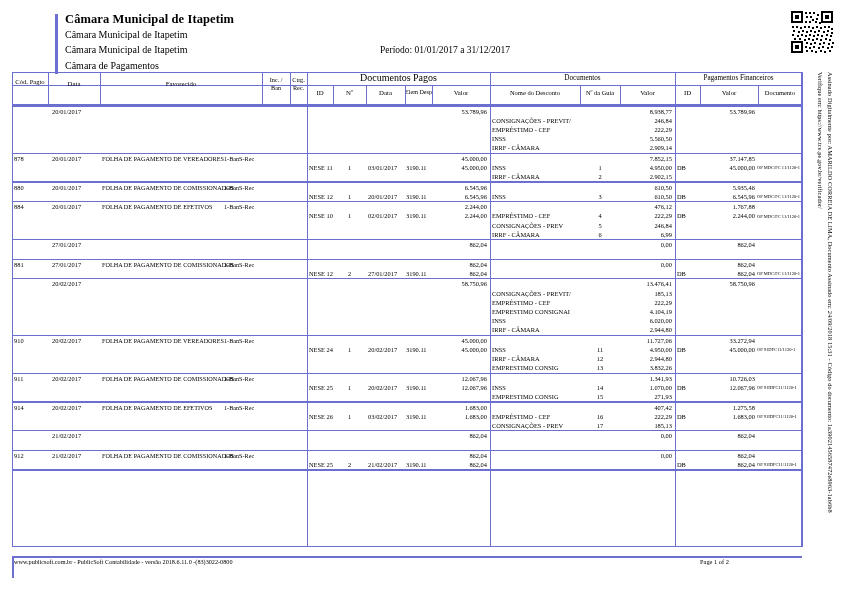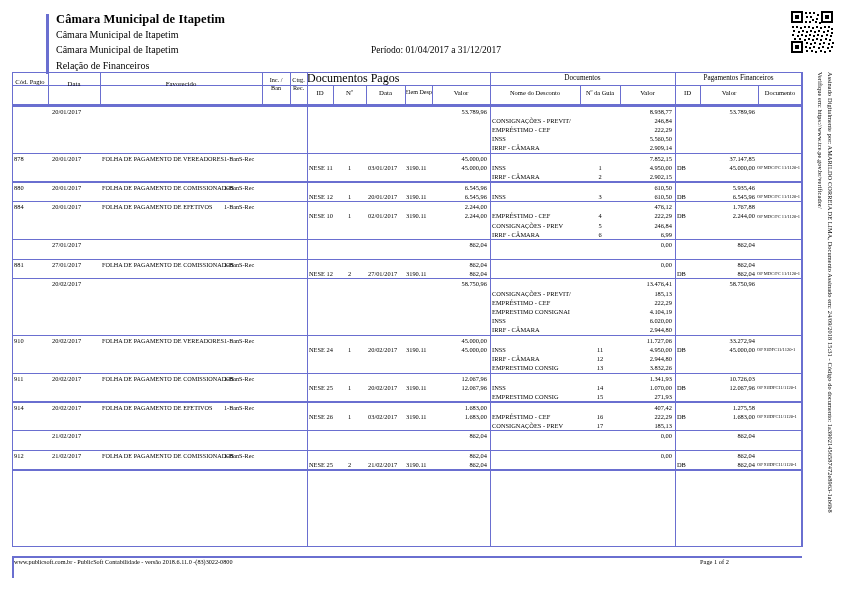--- a/index.html
+++ b/index.html
@@ -1,20 +1,20 @@
 <!DOCTYPE html>
 <html><head>
 <meta charset="utf-8">
 <style>
   html,body{margin:0;padding:0;background:#ffffff;}
   body{width:842px;height:595px;font-family:"Liberation Serif",serif;color:#000;overflow:hidden;}
   .page{position:relative;width:842px;height:595px;box-sizing:border-box;}
 
   
-  .hdr{position:absolute;left:46px;top:12px;width:700px;height:62px;text-decoration:underline;}
+  .hdr{position:absolute;left:55px;top:12px;width:700px;height:62px;text-decoration:underline;}
   .hdr-bar{position:absolute;left:0;top:2px;width:3px;height:60px;background:#6a6fd0;}
   .hdr-title{position:absolute;left:10px;top:0px;font-size:12.5px;font-weight:bold;letter-spacing:.1px;}
   .hdr-l2{position:absolute;left:10px;top:17px;font-size:10px;}
   .hdr-l3{position:absolute;left:10px;top:32px;font-size:10px;}
   .hdr-l4{position:absolute;left:10px;top:48px;font-size:10px;}
   .hdr-period{position:absolute;left:325px;top:33px;font-size:9.5px;}
 
   
   .qr{position:absolute;right:8px;top:10px;width:44px;height:44px;}
 
@@ -36,22 +36,22 @@
 </head>
 <body>
 
 <div class="page">
 
   <div class="hdr">
     <div class="hdr-bar"></div>
     <div class="hdr-title">Câmara Municipal de Itapetim</div>
     <div class="hdr-l2">Câmara Municipal de Itapetim</div>
     <div class="hdr-l3">Câmara Municipal de Itapetim</div>
-    <div class="hdr-l4">Relação de Financeiros</div>
-    <div class="hdr-period">Período: 01/04/2017 a 31/12/2017</div>
+    <div class="hdr-l4">Câmara de Pagamentos</div>
+    <div class="hdr-period">Período: 01/01/2017 a 31/12/2017</div>
   </div>
 
   <div class="qr">
     <svg width="44" height="44" viewBox="0 0 44 44">
       <rect x="0" y="0" width="44" height="44" fill="#fff"></rect>
       <g fill="#000">
         <rect x="1" y="1" width="12" height="12"></rect>
           <rect x="3" y="3" width="8" height="8" fill="#fff"></rect>
           <rect x="5" y="5" width="4" height="4"></rect>
         <rect x="31" y="1" width="12" height="12"></rect>
@@ -138,21 +138,21 @@
 
   <div class="vstrip">
     <div class="vtext vt1">Assinado Digitalmente por: AMARILDO CORREIA DE LIMA, Documento Assinado em: 24/09/2018 15:31 - Código do documento: 1a39021456587472e8963-1ab6b8</div>
     <div class="vtext vt2">Verifique em: https://www.tce.pe.gov.br/verificador/</div>
   </div>
 
   <div class="grid" id="grid"></div>
   <div id="content">
       <div style="position: absolute; left: 12px; top: 85px; width: 790px; height: 1.2px; background: rgb(106, 111, 208);"></div>
       <div style="position: absolute; left: 12px; top: 104px; width: 790px; height: 2.6px; background: rgb(106, 111, 208);"></div>
-      <div style="position: absolute; left: 307px; top: 74px; font-size: 12px; width: 183px; text-align: left; white-space: nowrap; line-height: 8.8px;">Documentos Pagos</div>
+      <div style="position: absolute; left: 307px; top: 74px; font-size: 10px; width: 183px; text-align: center; white-space: nowrap; line-height: 8.8px;">Documentos Pagos</div>
       <div style="position: absolute; left: 490px; top: 74px; font-size: 7.2px; width: 185px; text-align: center; white-space: nowrap; line-height: 8.8px;">Documentos</div>
       <div style="position: absolute; left: 675px; top: 74px; font-size: 7.2px; width: 127px; text-align: center; white-space: nowrap; line-height: 8.8px;">Pagamentos Financeiros</div>
       <div style="position: absolute; left: 13px; top: 78px; font-size: 6.6px; width: 34px; text-align: center; white-space: nowrap; line-height: 8.2px;">Cód. Pagto</div>
       <div style="position: absolute; left: 48px; top: 80px; font-size: 6.8px; width: 52px; text-align: center; white-space: nowrap; line-height: 8.4px;">Data</div>
       <div style="position: absolute; left: 100px; top: 80px; font-size: 6.8px; width: 162px; text-align: center; white-space: nowrap; line-height: 8.4px;">Favorecido</div>
       <div style="position: absolute; left: 263px; top: 76px; font-size: 6.2px; width: 26px; text-align: center; white-space: nowrap; line-height: 7.8px;">Inc. /</div>
       <div style="position: absolute; left: 263px; top: 84px; font-size: 6.2px; width: 26px; text-align: center; white-space: nowrap; line-height: 7.8px;">Ban</div>
       <div style="position: absolute; left: 291px; top: 76px; font-size: 6.2px; width: 15px; text-align: center; white-space: nowrap; line-height: 7.8px;">Ctrg.</div>
       <div style="position: absolute; left: 291px; top: 84px; font-size: 6.2px; width: 15px; text-align: center; white-space: nowrap; line-height: 7.8px;">Rec.</div>
       <div style="position: absolute; left: 307px; top: 89px; font-size: 6.8px; width: 26px; text-align: center; white-space: nowrap; line-height: 8.4px;">ID</div>

